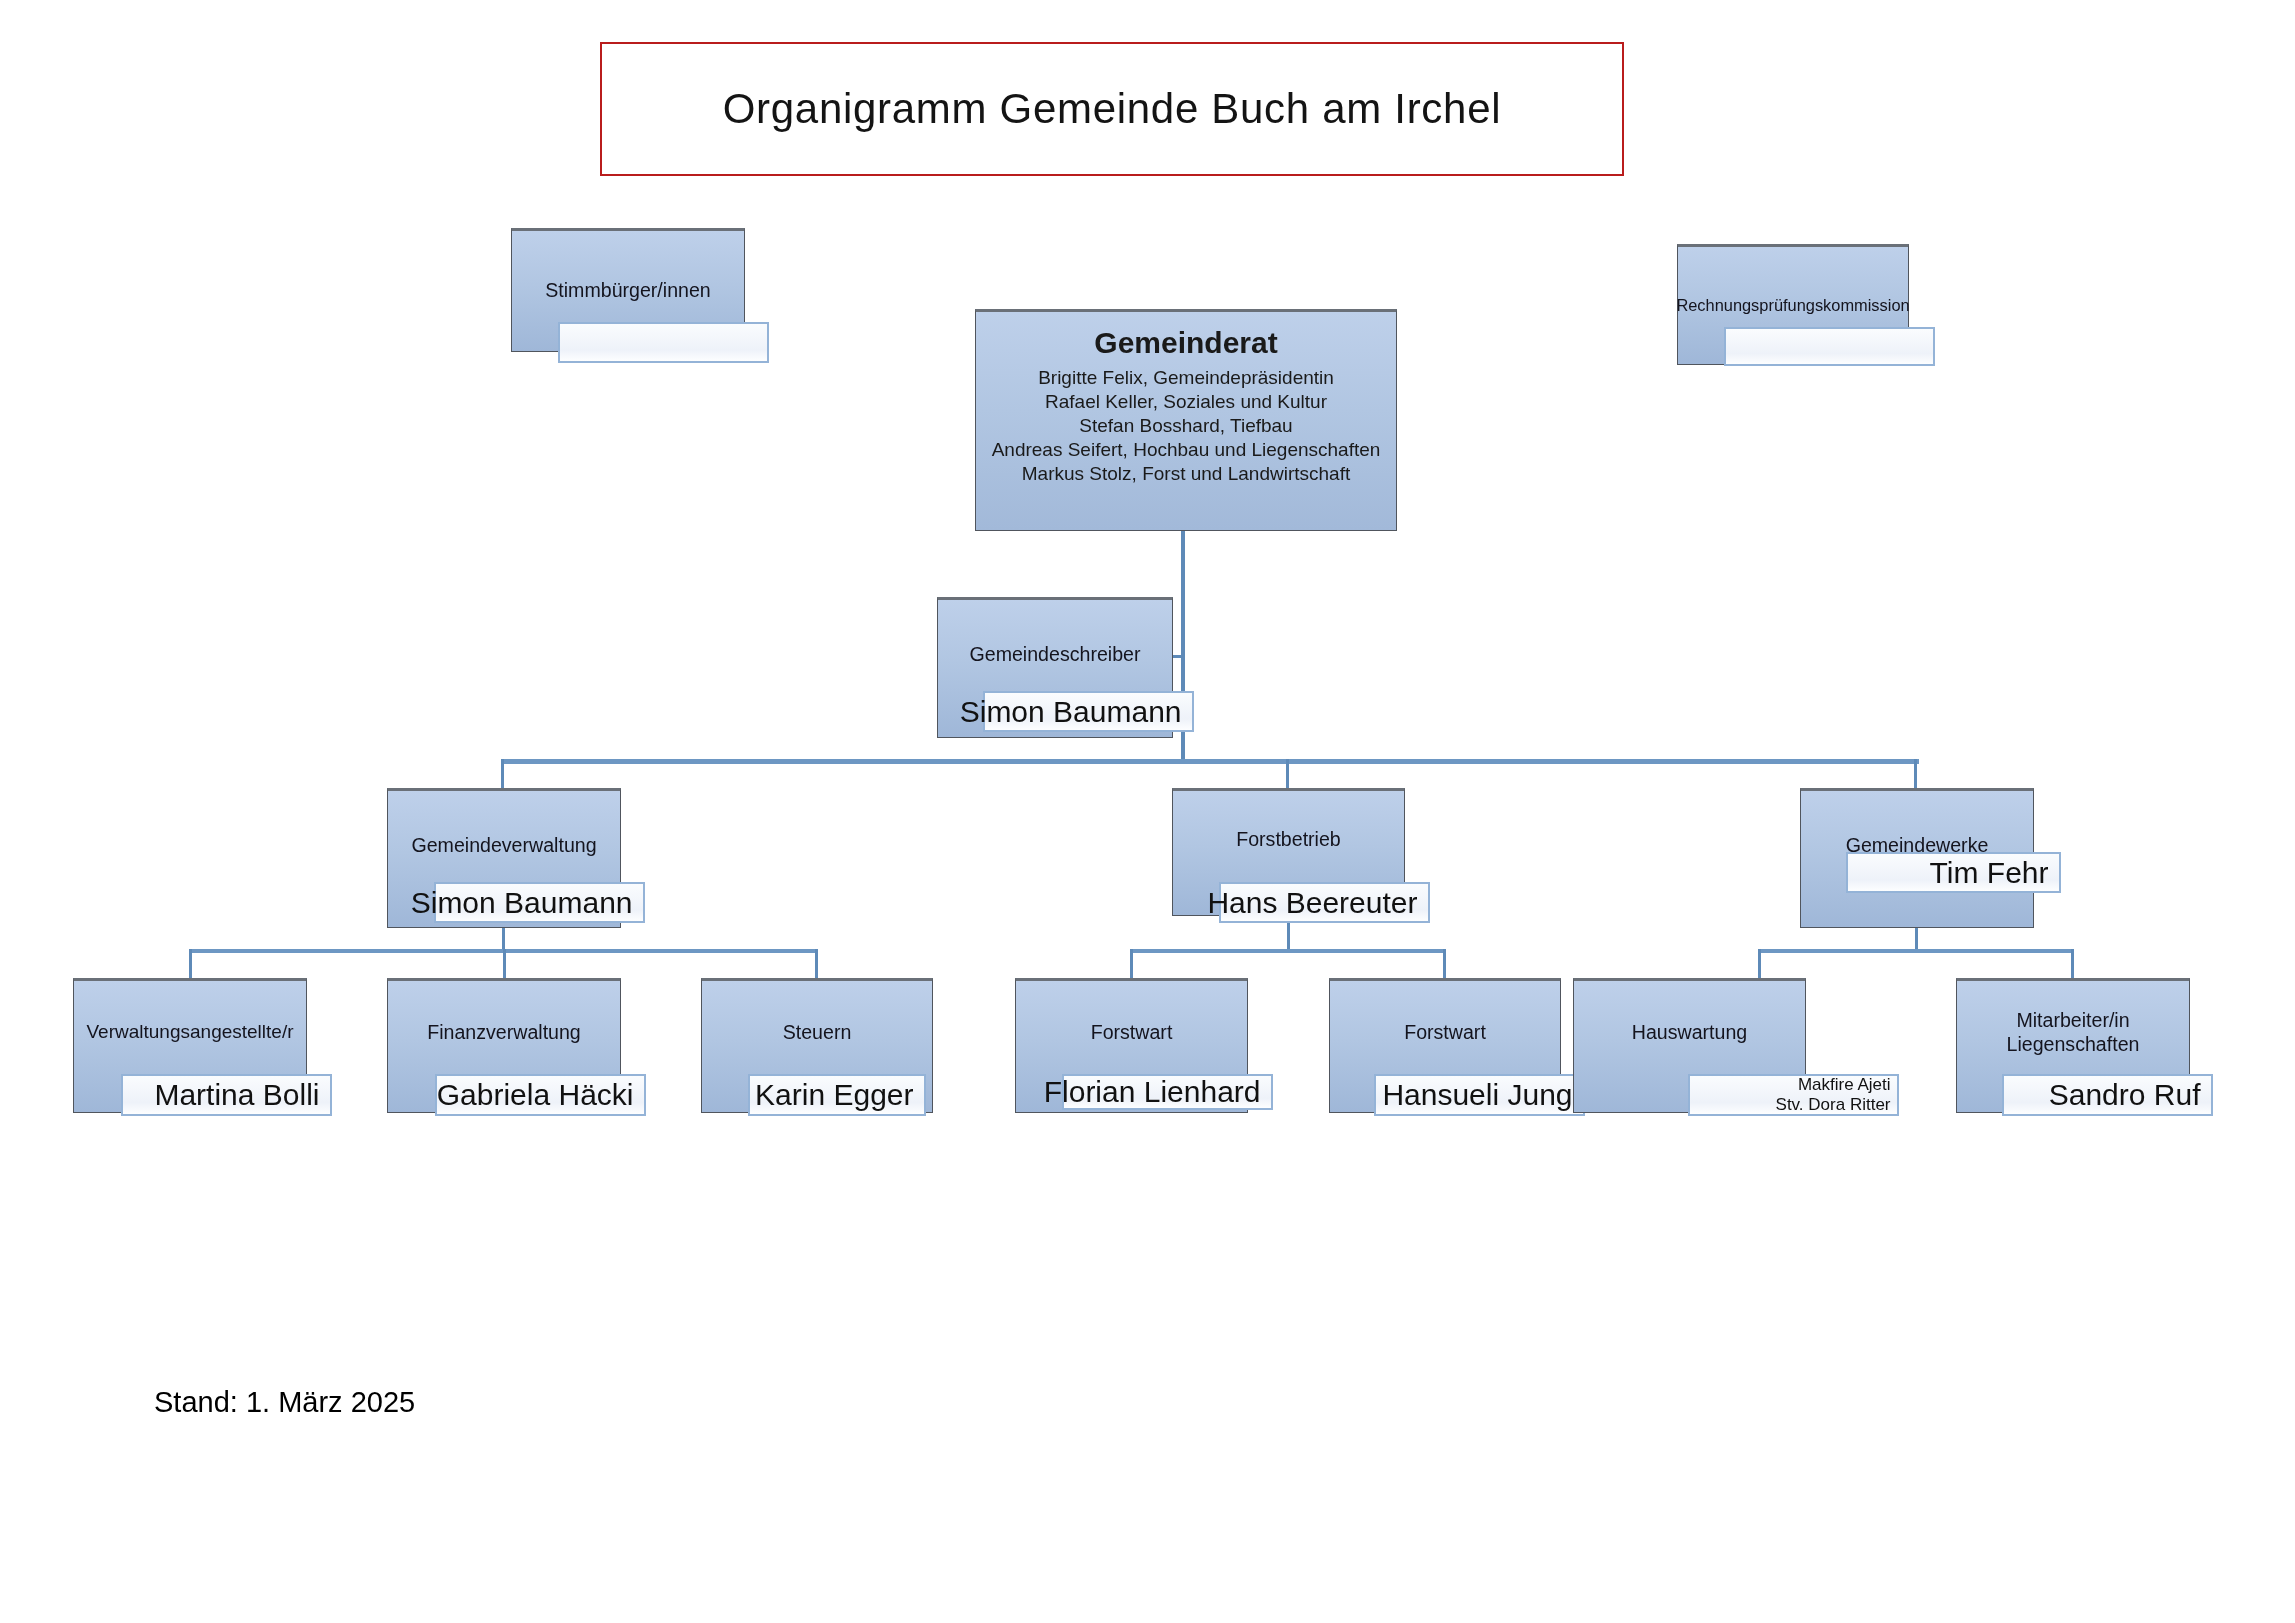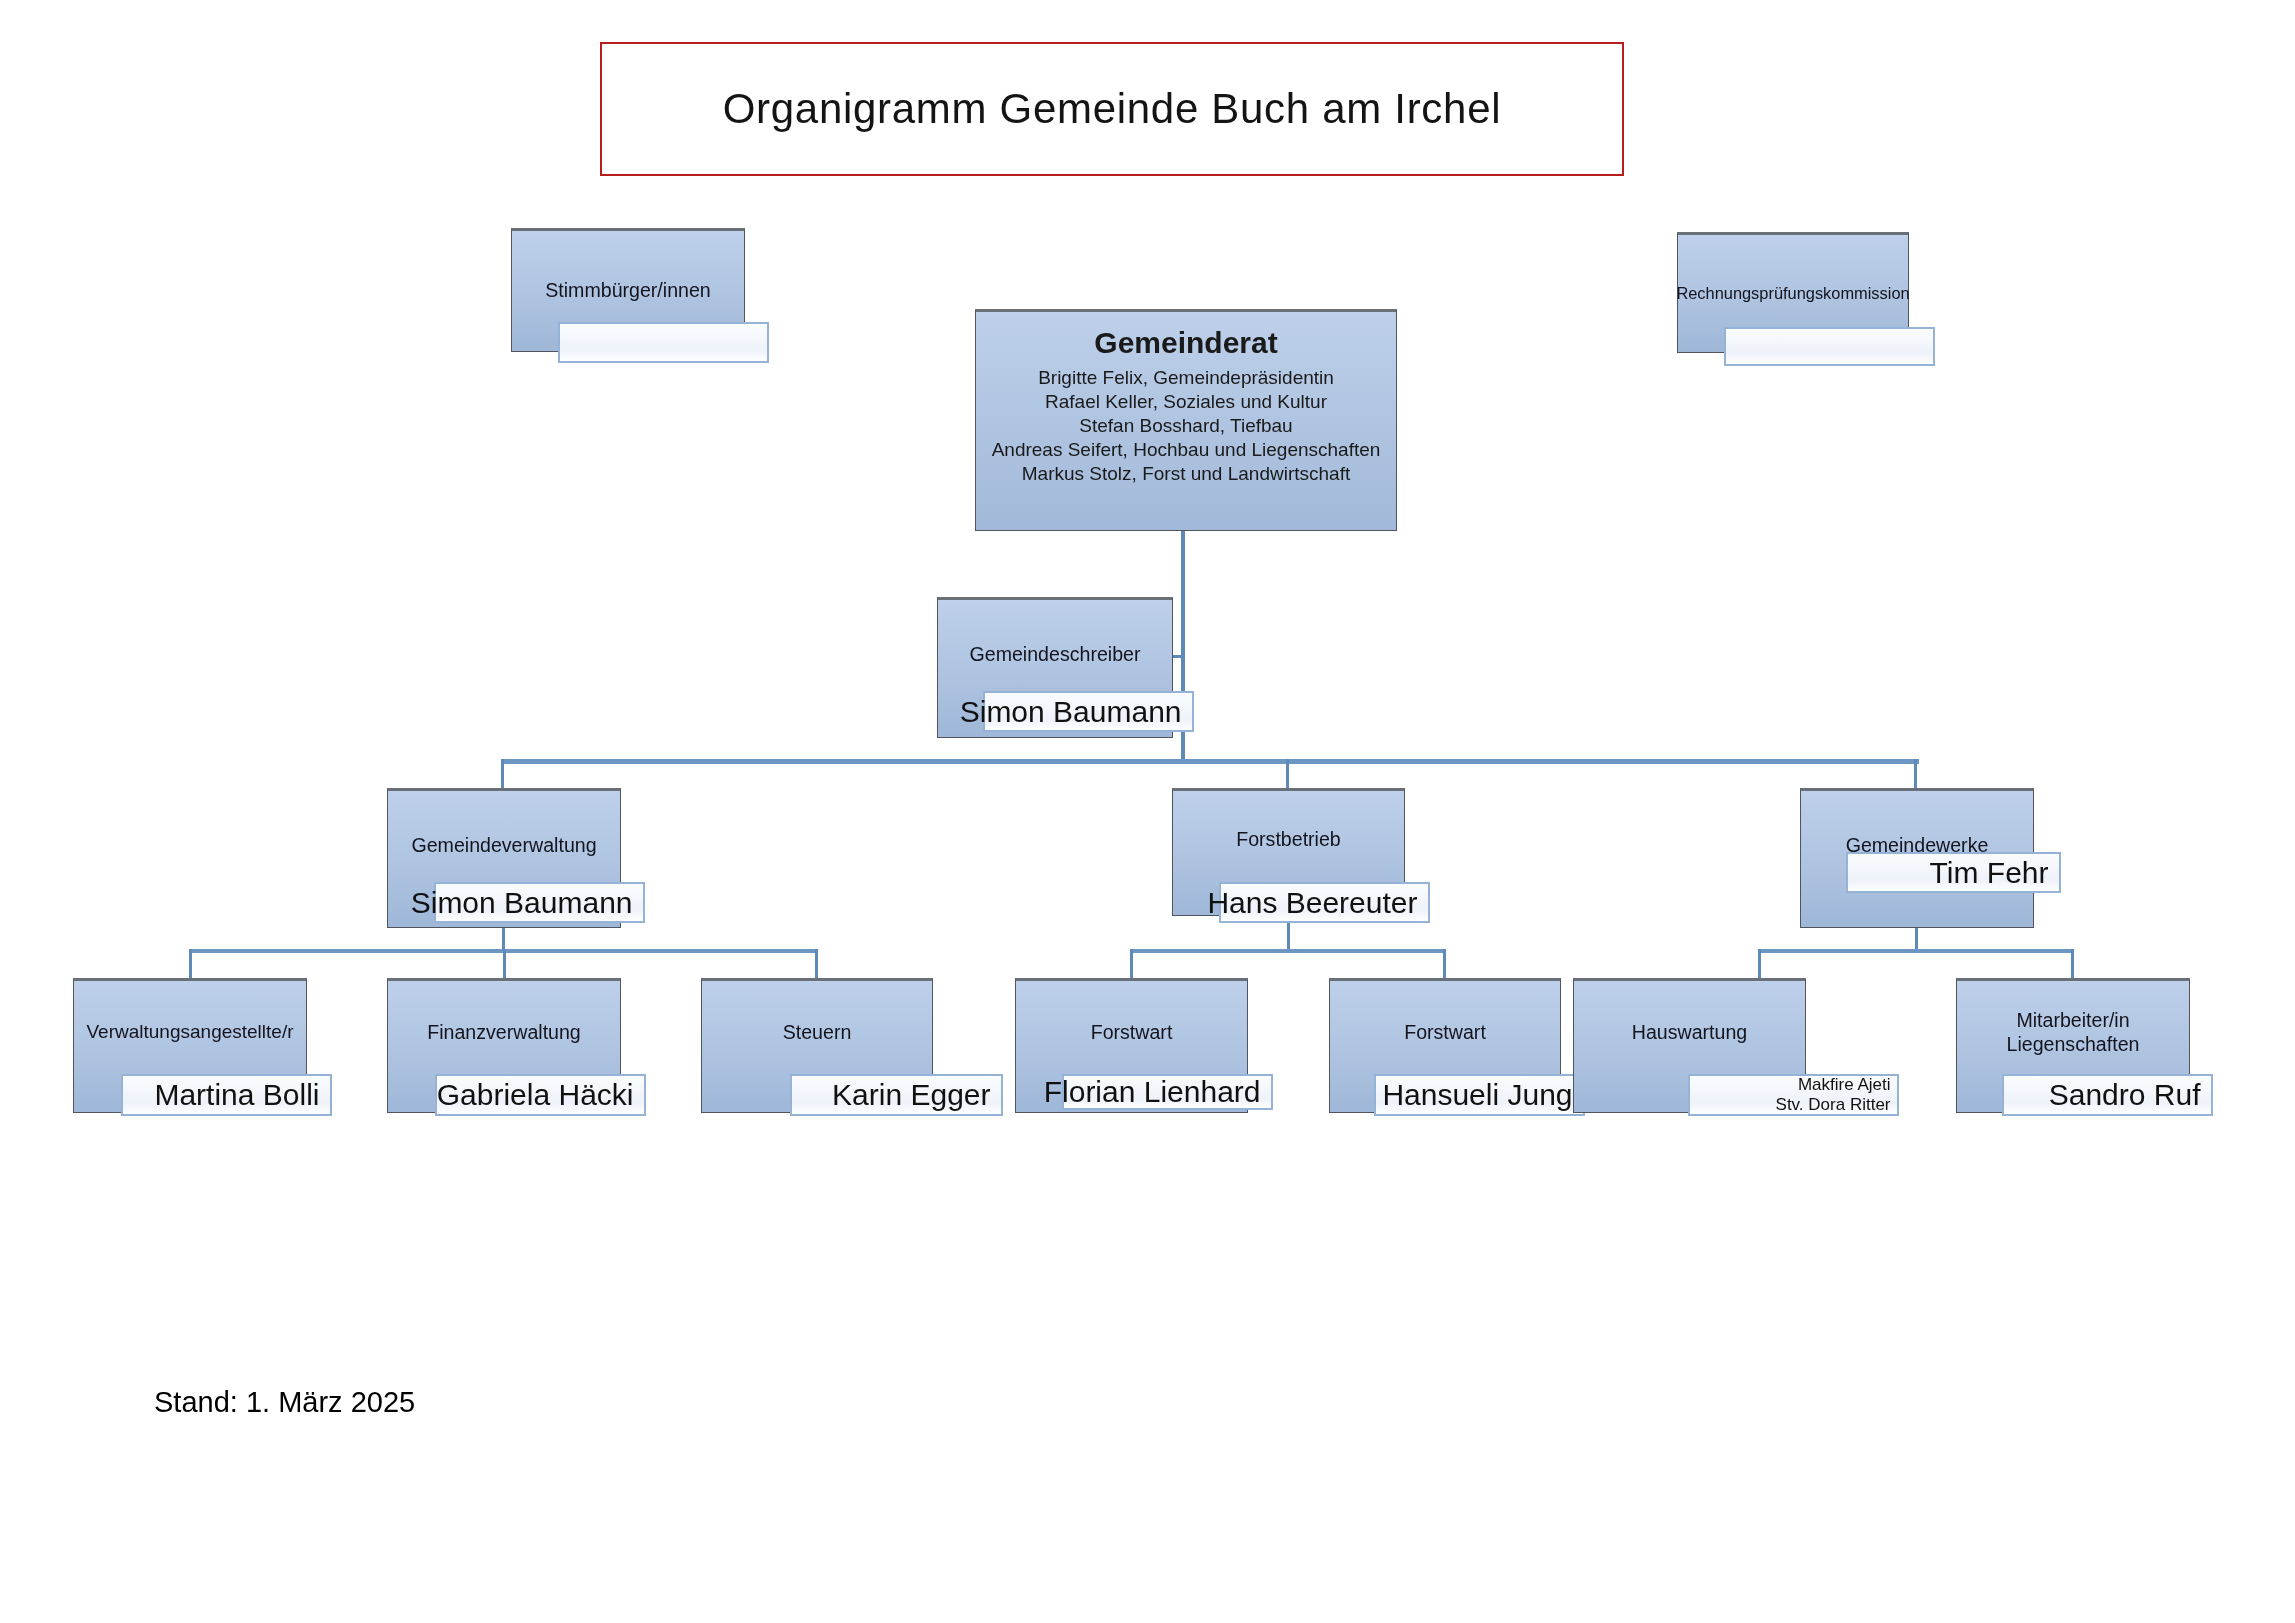--- a/index.html
+++ b/index.html
@@ -110,21 +110,21 @@
     <span class="title-text">Organigramm Gemeinde Buch am Irchel</span>
   </div>
 
   <div class="node" style="left:511px; top:228px; width:234px; height:124px;">
     <span class="node-label">Stimmbürger/innen</span>
   </div>
   <div class="name-box" style="left:558px; top:322px; width:211px; height:41px;">
     <span class="name-text"></span>
   </div>
 
-  <div class="node" style="left:1677px; top:232px; width:232px; height:121px;">
+  <div class="node" style="left:1677px; top:244px; width:232px; height:121px;">
     <span class="node-label label-small">Rechnungsprüfungskommission</span>
   </div>
   <div class="name-box" style="left:1724px; top:327px; width:211px; height:39px;">
     <span class="name-text"></span>
   </div>
 
   <div class="gemeinderat">
     <div class="gr-title">Gemeinderat</div>
     <div class="gr-member">Brigitte Felix, Gemeindepräsidentin</div>
     <div class="gr-member">Rafael Keller, Soziales und Kultur</div>
@@ -171,21 +171,21 @@
   <div class="node pad-bottom" style="left:387px; top:978px; width:234px; height:135px;">
     <span class="node-label">Finanzverwaltung</span>
   </div>
   <div class="name-box" style="left:435px; top:1074px; width:211px; height:42px;">
     <span class="name-text">Gabriela Häcki</span>
   </div>
 
   <div class="node pad-bottom" style="left:701px; top:978px; width:232px; height:135px;">
     <span class="node-label">Steuern</span>
   </div>
-  <div class="name-box" style="left:748px; top:1074px; width:213px; height:42px;margin-left:42px;">
+  <div class="name-box" style="left:748px; top:1074px; width:178px; height:42px;">
     <span class="name-text">Karin Egger</span>
   </div>
 
   <div class="node pad-bottom" style="left:1015px; top:978px; width:233px; height:135px;">
     <span class="node-label">Forstwart</span>
   </div>
   <div class="name-box" style="left:1062px; top:1074px; width:211px; height:36px;">
     <span class="name-text">Florian Lienhard</span>
   </div>
 

